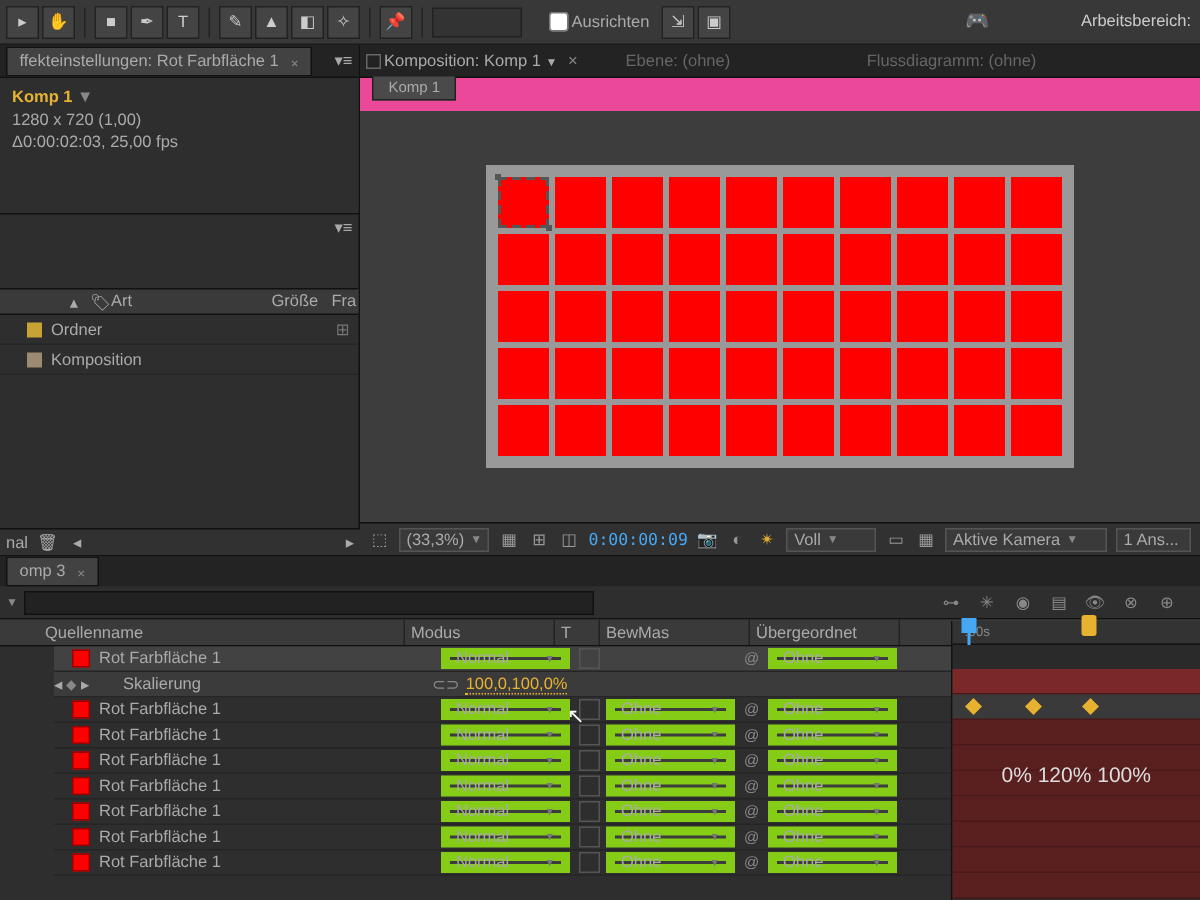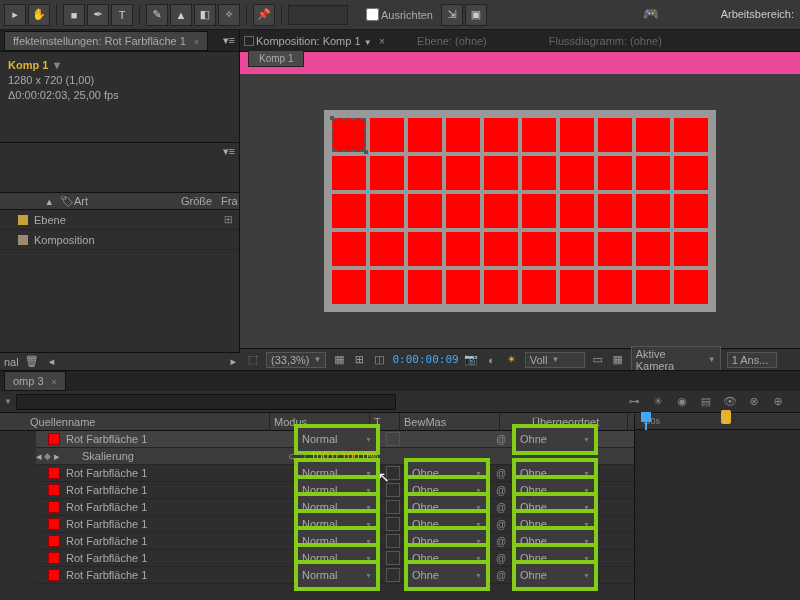--- a/index.html
+++ b/index.html
@@ -50,30 +50,30 @@
 .tl-ctrl { height:22px; background:#2e2e2e; border-bottom:1px solid #111; display:flex; align-items:center; justify-content:space-between; padding:0 4px; }
 .tl-search { width:380px; height:16px; background:#222; border:1px solid #111; }
 .tl-icons { display:flex; gap:8px; padding-right:10px; }
 .tl-icons span { width:16px; height:16px; display:flex; align-items:center; justify-content:center; color:#888; }
 .tl-header { height:18px; background:#3a3a3a; border-bottom:1px solid #111; display:flex; font-size:10px; }
 .tl-header div { border-right:1px solid #222; display:flex; align-items:center; padding:0 4px; }
 .col-name { width:270px; }
 .col-mode { width:100px; }
 .col-t { width:30px; }
 .col-bm { width:100px; }
-.col-par { width:100px;margin-left:28px; }
+.col-par { width:100px; }
 .tl-rows { position:relative;margin-left:36px; }
 .tl-row { height:17px; display:flex; align-items:center; border-bottom:1px solid #252525; font-size:10px; }
 .tl-row.bright { background:#424242; }
 .tl-row.sel { background:#3b3b3b; }
 .tl-row .red { width:12px; height:12px; background:#f00; margin:0 4px; border:1px solid #900; }
 .tl-row .link { width:10px; color:#888; font-size:9px; }
 .tl-row .name { flex:0 0 230px; padding-left:2px; }
 .tl-row .indent { padding-left:24px; flex:0 0 230px; }
-.ddrp { width:86px; height:31px; background:#3c3c3c; border:4px solid #84cc16; display:flex; align-items:center; justify-content:space-between; padding:0 4px; margin-right:6px; font-size:10px; }
+.ddrp { width:86px; height:14px; background:#3c3c3c; border:6px solid #84cc16; display:flex; align-items:center; justify-content:space-between; padding:0 4px; margin-right:6px; font-size:10px; }
 .ddrp .arr { font-size:7px; color:#777; }
 .chk { width:14px; height:14px; border:1px solid #555; margin-right:4px; }
 .coil { width:12px; color:#888; font-size:10px; margin-right:4px; }
 .tl-right { position:absolute; right:0; top:414px; width:166px; bottom:0; background:#2a2a2a; border-left:1px solid #111; }
 .ruler { height:16px; background:#333; position:relative; border-bottom:1px solid #111; }
 .playhead { position:absolute; top:0; left:86px; width:2px; height:200px; background:#46a8f5; }
 .playhead::before { content:''; position:absolute; top:-2px; left:-4px; width:10px; height:10px; background:#46a8f5; }
 .marker { position:absolute; top:-4px; width:10px; height:14px; background:#e8b231; border-radius:2px; left:86px; }
 .ruler-txt { position:absolute; top:2px; left:8px; font-size:9px; color:#888; }
 .key { position:absolute; width:8px; height:8px; background:#e8b231; transform:rotate(45deg); }
@@ -131,21 +131,21 @@
     </div>
     <div class="proj-hdr">
       <span style="width:56px;text-align:right">▴</span>
       <span style="width:14px">🏷</span>
       <span style="flex:1">Art</span>
       <span style="width:40px">Größe</span>
       <span style="width:22px">Fra</span>
     </div>
     <div class="proj-row">
       <div class="swatch" style="background:#c9a235"></div>
-      <span>Ebene</span>
+      <span>Ordner</span>
       <span style="margin-left:auto;margin-right:6px;color:#777">⊞</span>
     </div>
     <div class="proj-row">
       <div class="swatch" style="background:#9c8a72"></div>
       <span>Komposition</span>
     </div>
     <div class="proj-bottom">
       <span>nal</span>
       <span>🗑</span>
       <span style="margin-left:4px">◂</span>
@@ -154,21 +154,21 @@
     </div>
   </div>
 
   <div class="right-col">
     <div class="comp-tabbar">
       <span class="lock"></span>
       <span class="label">
         <span>Komposition:</span> <span>Komp 1</span> <span style="font-size:8px">▼</span> <span style="color:#888;margin-left:4px">×</span>
       </span>
       <span class="ghost">Ebene: (ohne)</span>
-      <span class="ghost" style="margin-left:60px">Flussdiagramm: (ohne)</span>
+      <span class="ghost" style="margin-left:89px">Flussdiagramm: (ohne)</span>
     </div>
     <div class="inner-tabbar">
       <span class="inner-tab">Komp 1</span>
     </div>
     <div class="viewer">
       <div class="canvas">
         <div class="grid">
           <div class="redsq sel"></div>
           <div class="redsq"></div>
             <div class="redsq"></div>
@@ -234,21 +234,21 @@
       <span class="tc">0:00:00:09</span>
       <span class="mini-ico">📷</span>
       <span class="mini-ico">◐</span>
       <span class="mini-ico yellow">✴</span>
       <div class="drp" style="width:60px">
           <span>Voll</span>
           <span class="arr">▼</span>
         </div>
       <span class="mini-ico">▭</span>
       <span class="mini-ico">▦</span>
-      <div class="drp" style="width:90px">
+      <div class="drp" style="width:108px">
           <span>Aktive Kamera</span>
           <span class="arr">▼</span>
         </div>
       <div class="drp" style="width:50px">
           <span>1 Ans...</span>
         </div>
     </div>
   </div>
 </div>
 
@@ -442,16 +442,32 @@
         </div>
     </div>
   </div>
 </div>
 
 <div class="tl-right">
   <div class="ruler">
     <span class="ruler-txt">:00s</span>
     <div class="marker"></div>
   </div>
+  <div class="redbars">
+    <div class="redbar bright"></div>
+    <div class="redbar" style="position:relative;background:#3a3a3a">
+      <div class="key" style="top:4px;left:10px"></div>
+      <div class="key" style="top:4px;left:50px"></div>
+      <div class="key" style="top:4px;left:88px"></div>
+    </div>
+    <div class="pct-label">0% 120% 100%</div>
+    <div class="redbar"></div>
+    <div class="redbar"></div>
+    <div class="redbar"></div>
+    <div class="redbar"></div>
+    <div class="redbar"></div>
+    <div class="redbar"></div>
+    <div class="redbar"></div>
+  </div>
   <div class="playhead" style="top:0;left:10px;height:16px"></div>
 </div>
 
 <div class="cursor">↖</div>
 
 </body></html>

